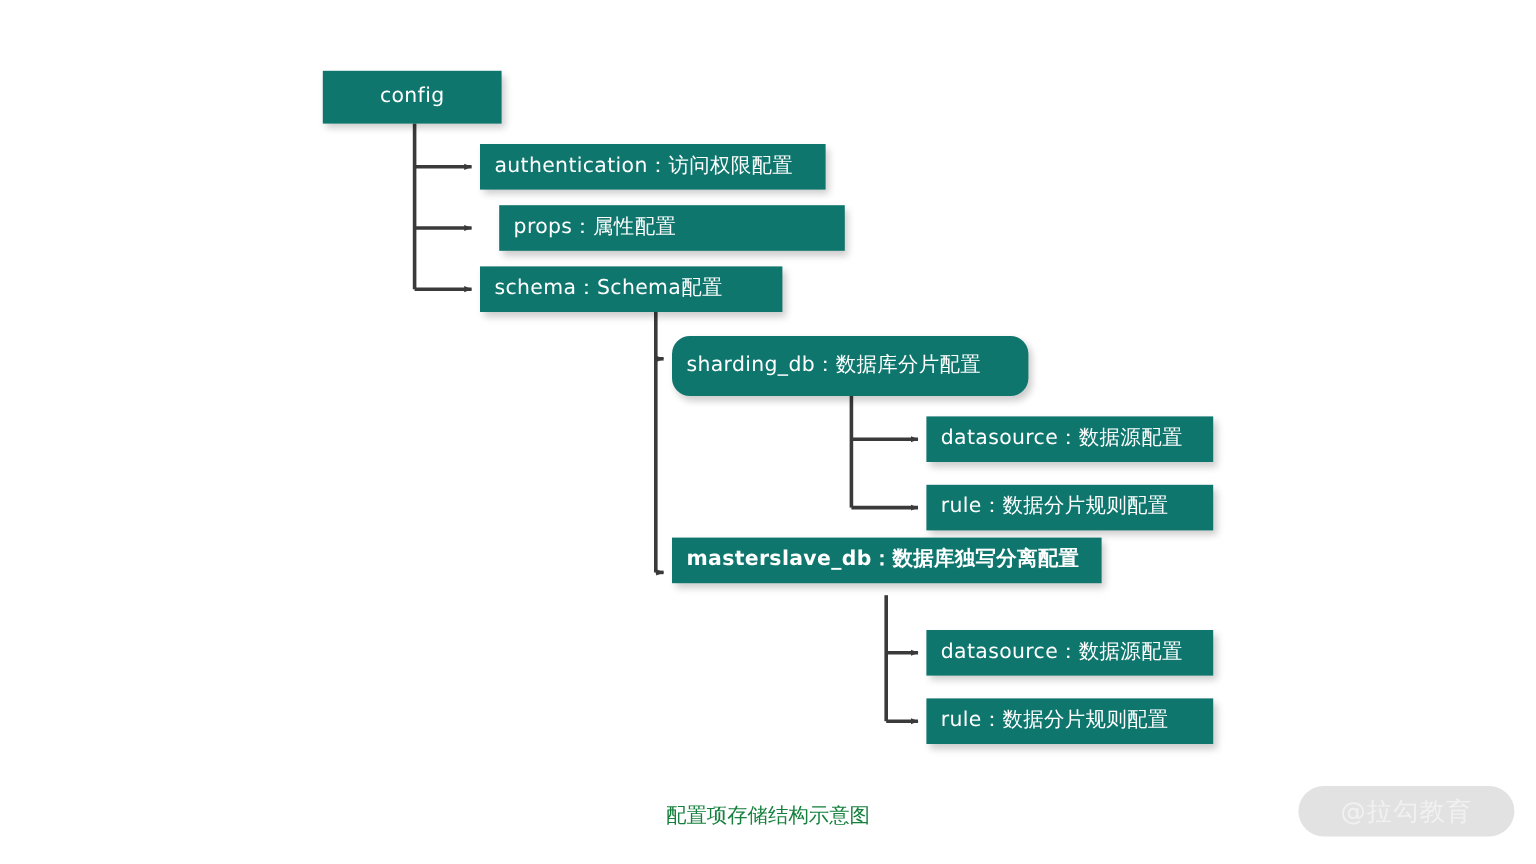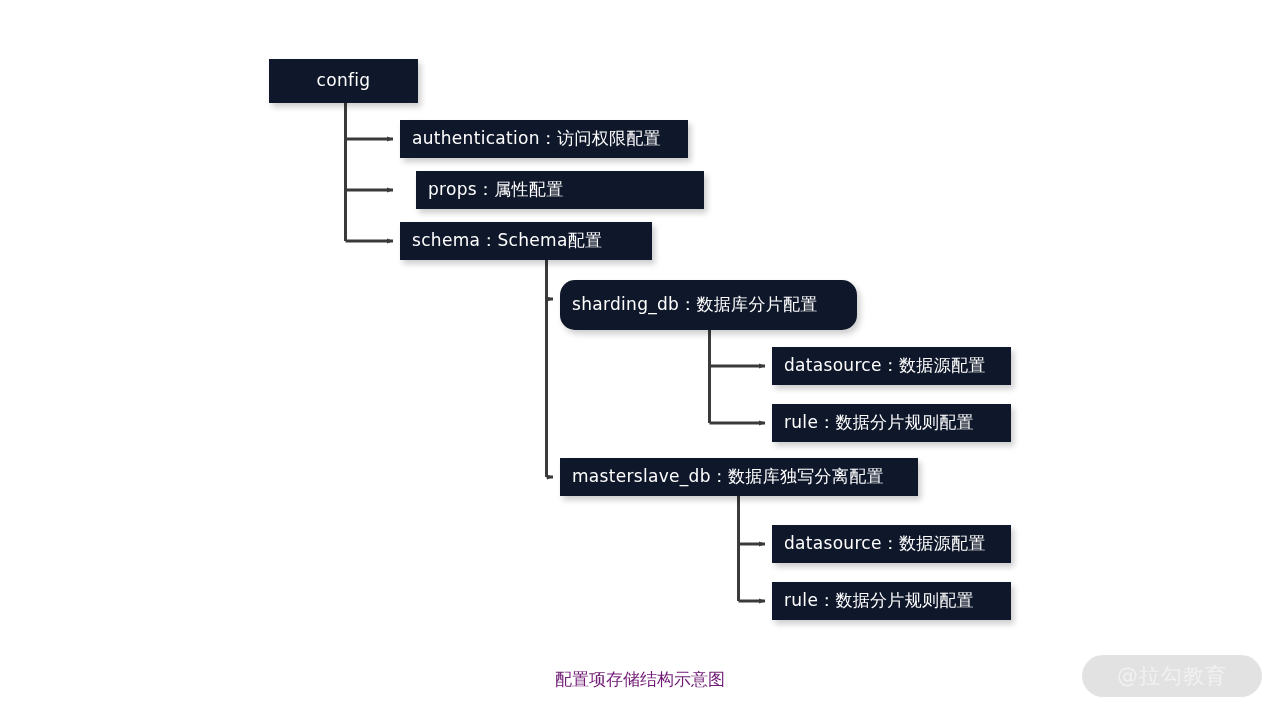--- a/index.html
+++ b/index.html
@@ -25,21 +25,21 @@
     position: absolute;
     left: 0;
     top: 0;
     width: 1280px;
     height: 720px;
     pointer-events: none;
   }
   .node {
     position: absolute;
     box-sizing: border-box;
-    background: #0f172a;
+    background: #0f766e;
     color: #ffffff;
     display: flex;
     align-items: center;
     padding-left: 12px;
     font-size: 17px;
     letter-spacing: 0.3px;
     white-space: nowrap;
     box-shadow: 3px 4px 6px rgba(0,0,0,0.20);
   }
   .node-label {
@@ -66,36 +66,36 @@
   #node-sharding-db {
     left: 560px; top: 280px; width: 297px; height: 50px; border-radius: 15px;
   }
   #node-sharding-datasource {
     left: 772px; top: 347px; width: 239px; height: 38px;
   }
   #node-sharding-rule {
     left: 772px; top: 404px; width: 239px; height: 38px;
   }
   #node-masterslave-db {
-    left: 560px; top: 458px; width: 358px; height: 38px;
+    left: 560px; top: 448px; width: 358px; height: 38px; font-weight: bold;
   }
   #node-ms-datasource {
     left: 772px; top: 525px; width: 239px; height: 38px;
   }
   #node-ms-rule {
     left: 772px; top: 582px; width: 239px; height: 38px;
   }
   #figure-caption {
     position: absolute;
     left: 0;
     top: 668px;
     width: 1280px;
     text-align: center;
     font-size: 17px;
-    color: #701a75;
+    color: #15803d;
   }
   #watermark {
     position: absolute;
     left: 1082px;
     top: 655px;
     width: 180px;
     height: 42px;
     border-radius: 21px;
     background: #e2e2e2;
     display: flex;

